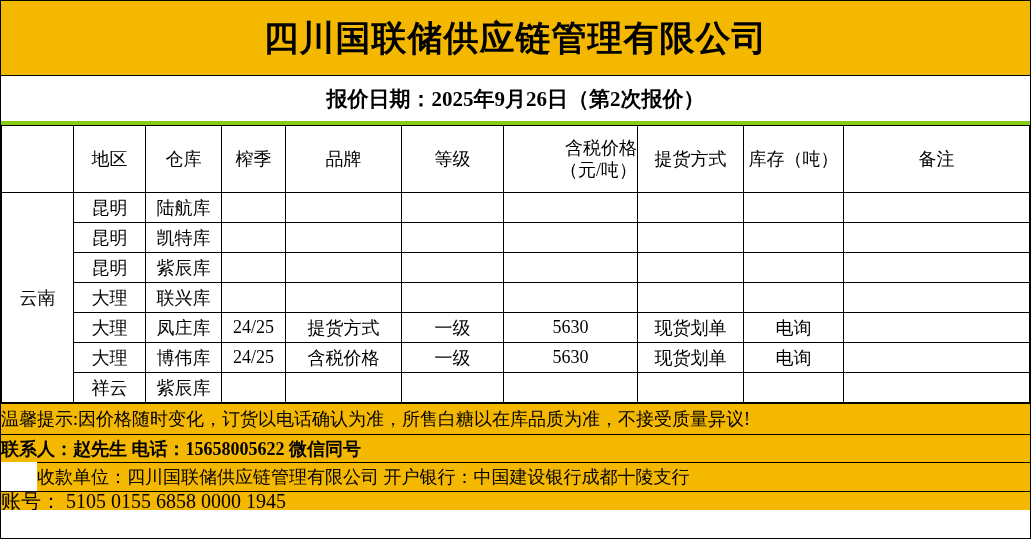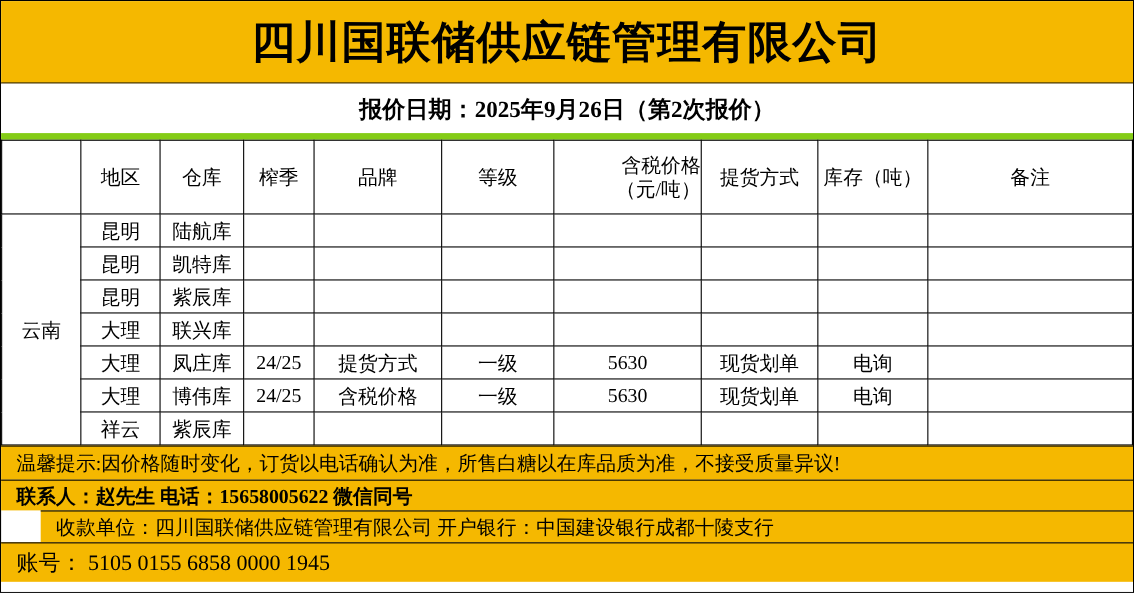--- a/index.html
+++ b/index.html
@@ -24,28 +24,28 @@
   }
   .title-bar {
     background: #f5b800;
     border-bottom: 1px solid #000;
     height: 74px;
     display: flex;
     align-items: center;
     justify-content: center;
   }
   .title-bar .title {
-    font-size: 40px;
+    font-size: 35px;
     font-weight: bold;
     letter-spacing: 1px;
     color: #000;
   }
   .subtitle-bar {
     height: 45px;
-    border-bottom: 6px solid #84cc16;
+    border-bottom: 4px solid #84cc16;
     display: flex;
     align-items: center;
     justify-content: center;
     background: #fff;
   }
   .subtitle-bar .subtitle {
     font-size: 21px;
     font-weight: bold;
     color: #000;
   }
@@ -78,29 +78,29 @@
     font-size: 18px;
   }
   .notes {
     border-top: 0;
   }
   .note-row {
     background: #f5b800;
     border-top: 1px solid #000;
     display: flex;
     align-items: center;
-    padding-left: 14px;
+    padding-left: 0;
     font-size: 18px;
     color: #000;
     box-sizing: border-box;
   }
   .note-row.r1 { height: 31px; }
   .note-row.r2 { height: 28px; font-weight: bold; }
   .note-row.r3 { height: 29px; margin-left: 36px; }
-  .note-row.r4 { height: 36px; }
+  .note-row.r4 { height: 19px; }
   .note-row.r4 .txt { font-size: 20px; }
   .spacer-fill { flex: 1 1 auto; background: #fff; }
 </style>
 </head>
 <body>
 
 <div class="sheet">
 
   <div class="title-bar">
     <div class="title">四川国联储供应链管理有限公司</div>

